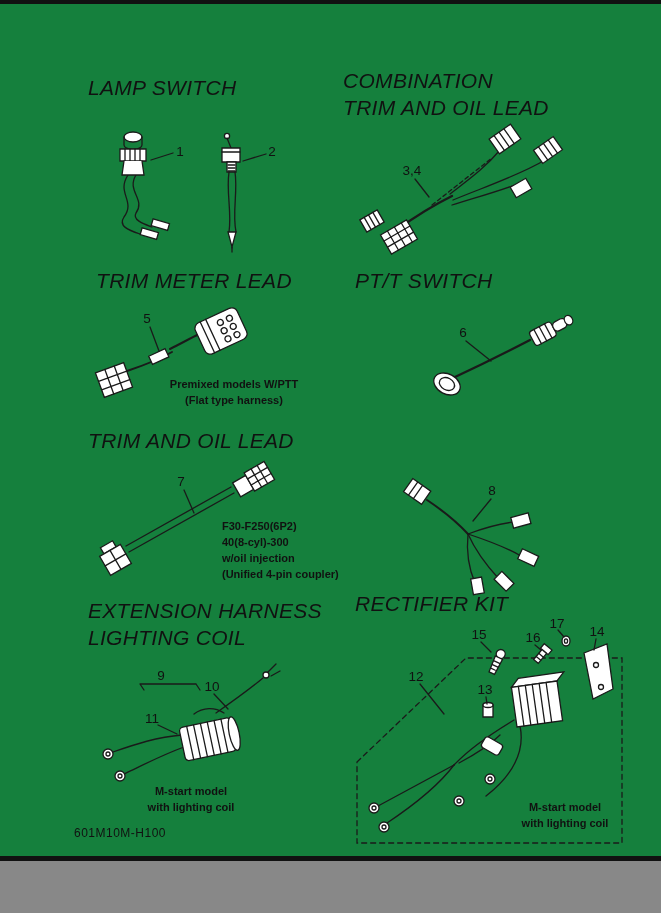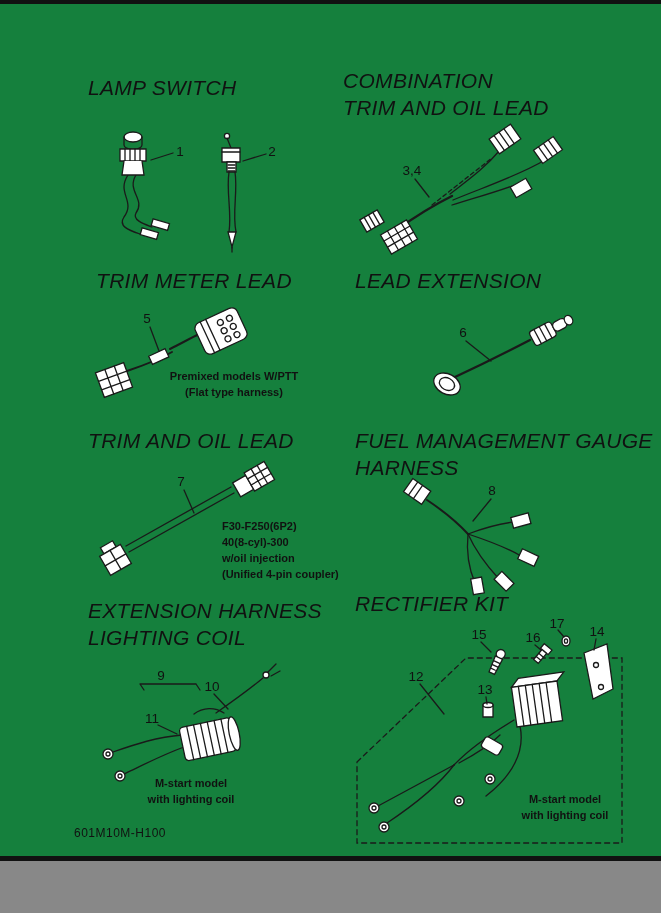--- a/index.html
+++ b/index.html
@@ -4,21 +4,21 @@
 <style>
   html,body{margin:0;padding:0;background:#888;}
   .page{position:relative;width:661px;height:861px;background:#15803d;overflow:hidden;
         font-family:"Liberation Sans",sans-serif;color:#111;}
   .edge{position:absolute;left:0;width:661px;background:#111;}
   .edge.top{top:0;height:4px;}
   .edge.bottom{bottom:0;height:5px;}
   .h{position:absolute;font-style:italic;font-size:21px;line-height:27px;
      letter-spacing:0.3px;white-space:nowrap;color:#111;}
   .note{position:absolute;font-weight:bold;font-size:11px;line-height:16px;color:#111;}
-  .note.center{text-align:center;}
+  .note.center{text-align:center;margin-top:8px;}
   .footer-code{position:absolute;font-size:12px;letter-spacing:0.5px;color:#111;}
   svg.art{position:absolute;left:0;top:0;}
   svg.art *{vector-effect:non-scaling-stroke;}
   .pn{font-family:"Liberation Sans",sans-serif;font-size:13.5px;fill:#111;
       text-anchor:middle;font-style:normal;}
 </style>
 </head>
 <body>
 
 <div class="page">
@@ -26,27 +26,23 @@
   <div class="edge top"></div>
   <div class="edge bottom"></div>
 
   <div class="h" style="left:88px;top:74px;">LAMP SWITCH</div>
   <div class="h" style="left:343px;top:67px;">
     <div>COMBINATION</div>
     <div>TRIM AND OIL LEAD</div>
   </div>
   <div class="h" style="left:88px;top:267px;margin-left:8px;">TRIM METER LEAD</div>
   <div class="h" style="left:355px;top:267px;">
-    <div>LEAD EXTENSION</div>
+    <div>PT/T SWITCH</div>
   </div>
   <div class="h" style="left:88px;top:427px;">TRIM AND OIL LEAD</div>
-  <div class="h" style="left:355px;top:427px;">
-    <div>FUEL MANAGEMENT GAUGE</div>
-    <div>HARNESS</div>
-  </div>
   <div class="h" style="left:88px;top:597px;">
     <div>EXTENSION HARNESS</div>
     <div>LIGHTING COIL</div>
   </div>
   <div class="h" style="left:355px;top:590px;">RECTIFIER KIT</div>
 
   <div class="note center" style="left:158px;top:368px;width:152px;">
     <div>Premixed models W/PTT</div>
     <div>(Flat type harness)</div>
   </div>

